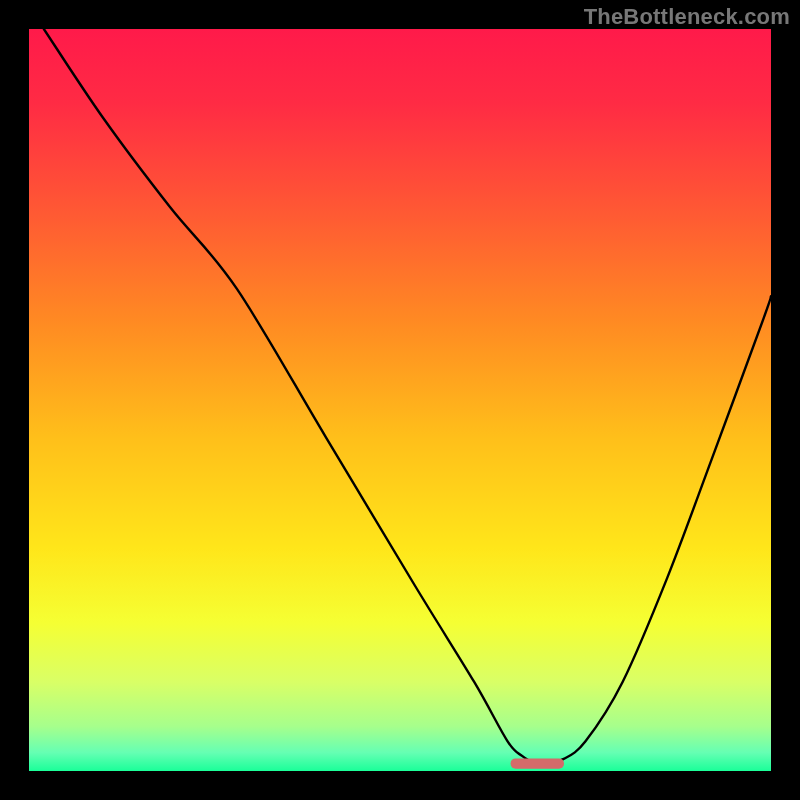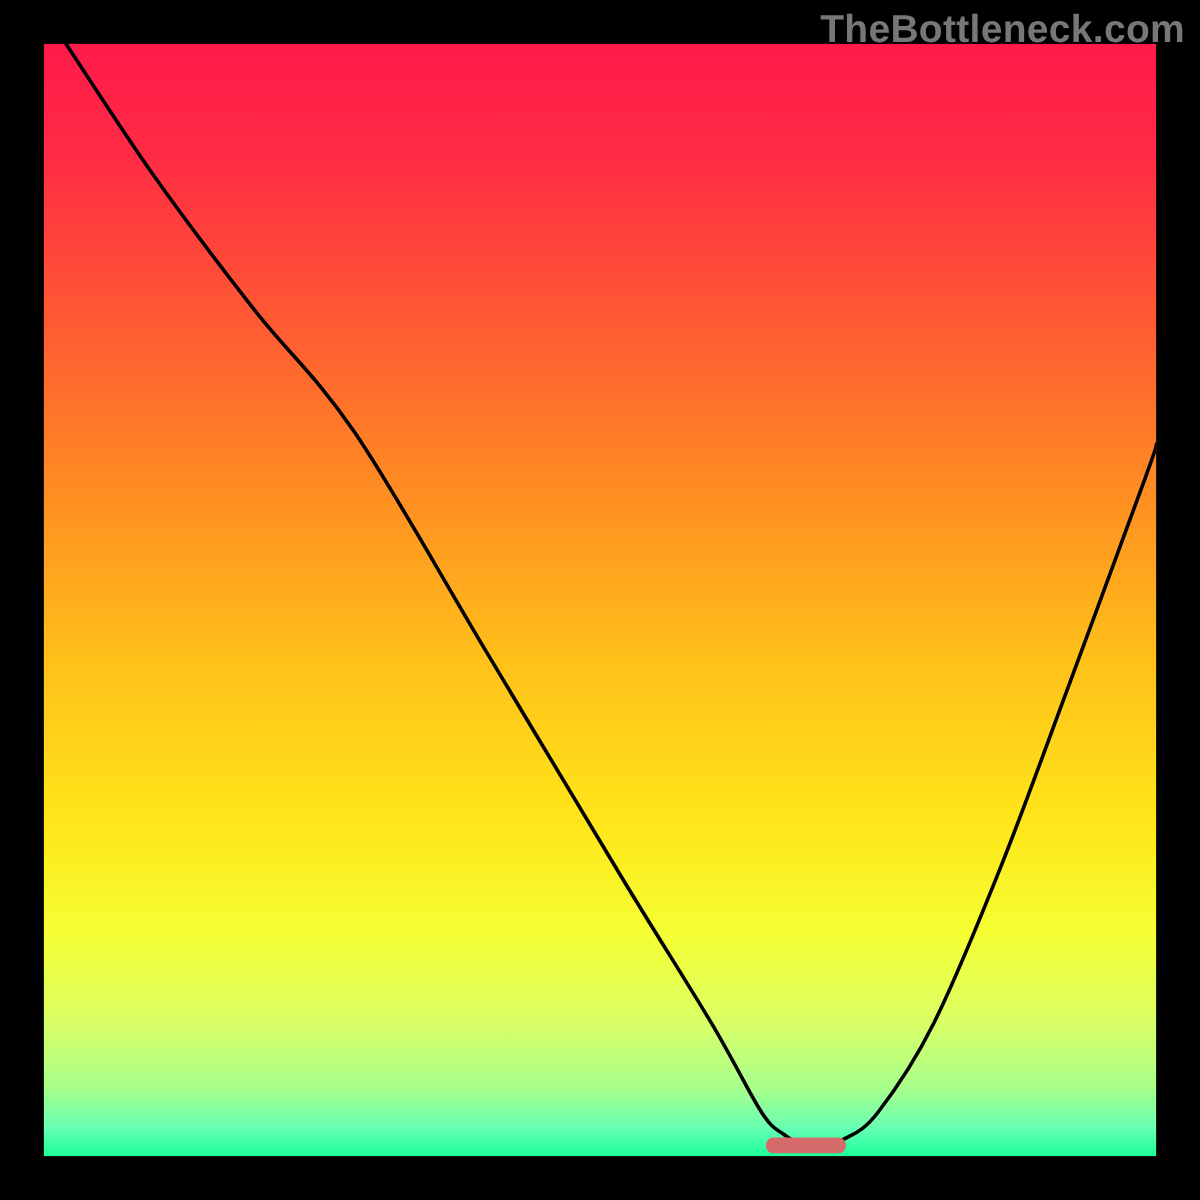--- a/index.html
+++ b/index.html
@@ -14,21 +14,21 @@
     position: relative;
     width: 800px;
     height: 800px;
     background: #000;
   }
   .watermark {
     position: absolute;
     top: 4px;
     right: 10px;
     color: #777;
-    font-size: 26px;
+    font-size: 22px;
     font-weight: bold;
     z-index: 10;
     letter-spacing: 0.2px;
     text-align: right;
   }
   .plot {
     position: absolute;
     left: 29px;
     top: 29px;
     width: 742px;

